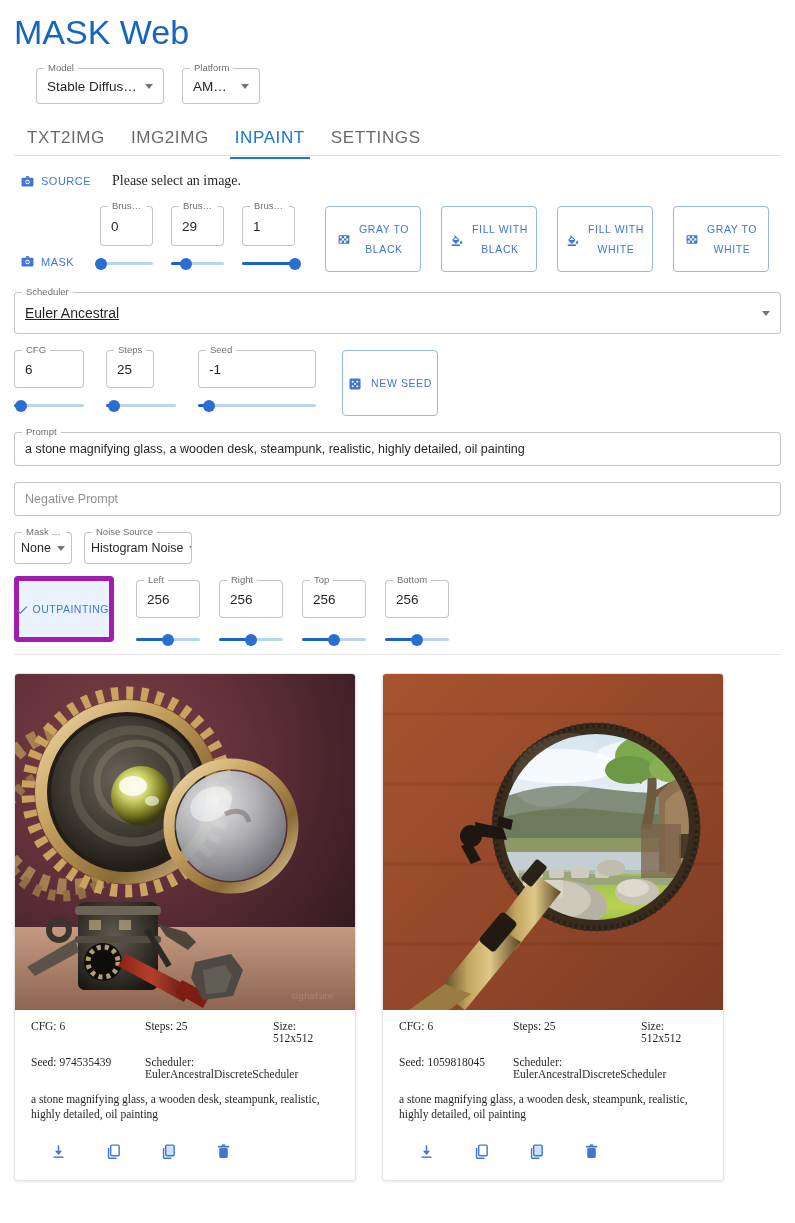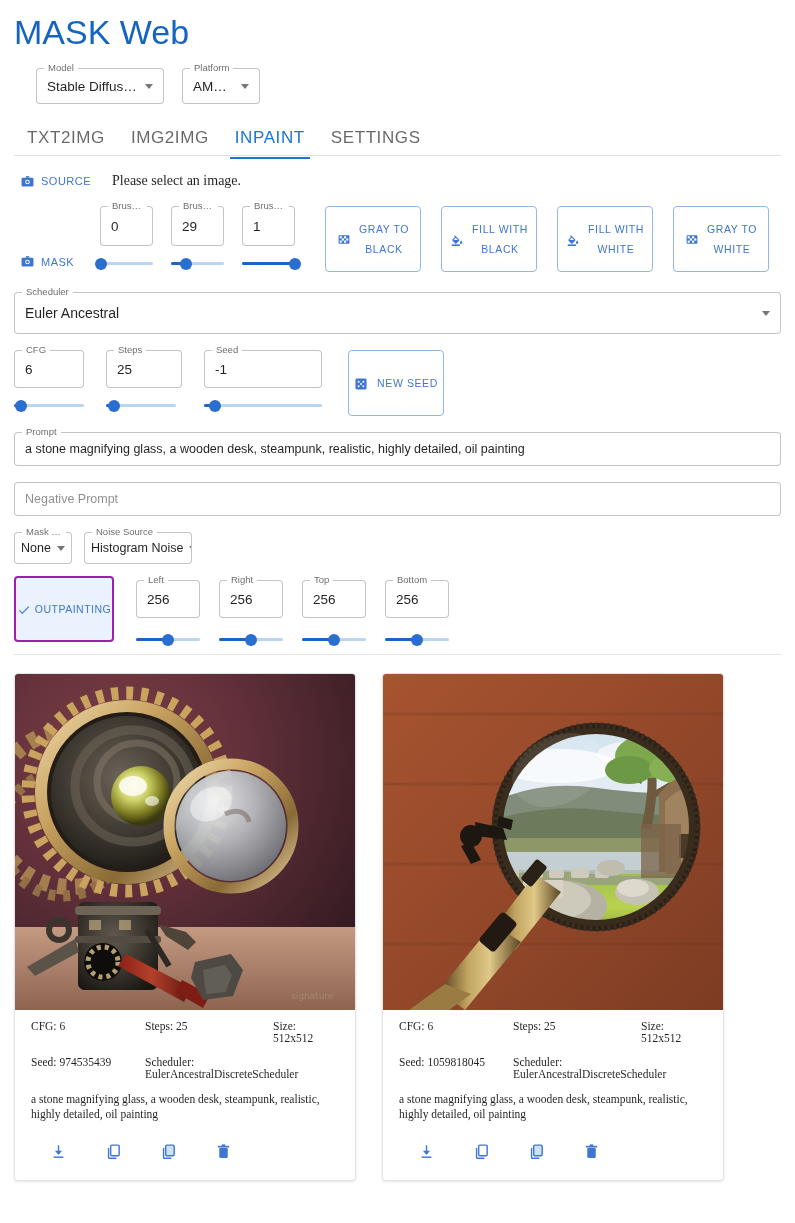--- a/index.html
+++ b/index.html
@@ -160,27 +160,27 @@
     font-weight: 500;
     text-align: center;
     cursor: pointer;
     background: #fff;
   }
   .mbtn .lbl { line-height: 20px; }
 
   
   .sched { margin-top: 18px; }
   .sched .of { display: block; width: 100%; }
-  .sched .of-box { height: 42px; width: 100%; justify-content: space-between; font-size: 14px; }
+  .sched .of-box { height: 42px; width: 100%; justify-content: space-between; font-size: 14px; text-decoration: underline; }
 
   
   .cfg-row { margin-top: 16px; display: flex; align-items: center; gap: 22px; }
   .cfg-cell .of-box { height: 38px; }
   .c-cfg .of-box { width: 70px; }
-  .c-steps .of-box { width: 76px; }
+  .c-steps .of-box { width: 48px; }
   .c-seed .of-box { width: 118px; }
   .c-cfg .slider, .c-steps .slider { width: 70px; }
   .c-seed .slider { width: 118px; }
   .newseed {
     width: 96px; height: 66px;
     border: 1px solid #90b8e8;
     border-radius: 4px;
     display: flex; align-items: center; justify-content: center;
     gap: 8px;
     color: #3f76d2;
@@ -201,24 +201,24 @@
 
   
   .filt-row { margin-top: 16px; display: flex; gap: 12px; }
   .f-maskfilter .of-box { height: 32px; width: 58px; font-size: 12.5px; padding: 0 6px; }
   .f-noise .of-box { height: 32px; width: 108px; font-size: 12.5px; padding: 0 6px; }
 
   
   .out-row { margin-top: 12px; display: flex; align-items: flex-start; gap: 22px; }
   .outpaint-btn {
     width: 100px; height: 66px;
-    border: 2px solid #a21caf;
+    border: 5px solid #a21caf;
     border-radius: 4px;
     background: #e9f2fd;
-    display: flex; align-items: center; justify-content: center;
+    display: flex; align-items: center; justify-content: flex-end;
     gap: 3px;
     color: #3f76d2;
     font-size: 10.5px;
     letter-spacing: 0.5px;
     font-weight: 500;
     cursor: pointer;
   }
   .dir-cell .of-box { height: 38px; width: 64px; }
   .dir-cell .slider { width: 64px; margin-top: 10px; }
   .dirs { display: flex; gap: 19px; margin-top: 4px; }

